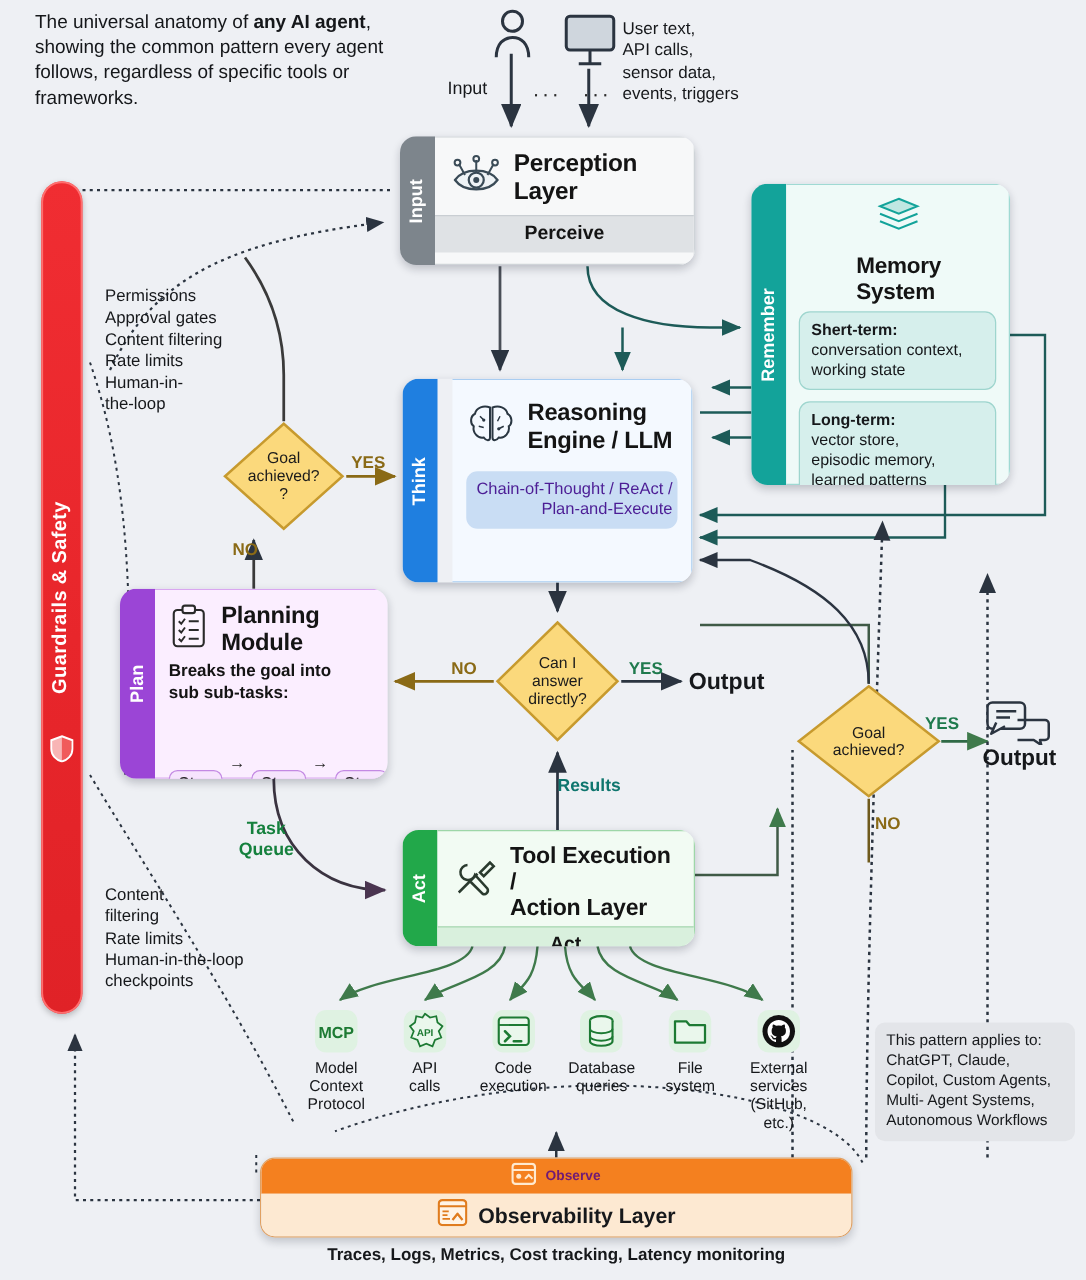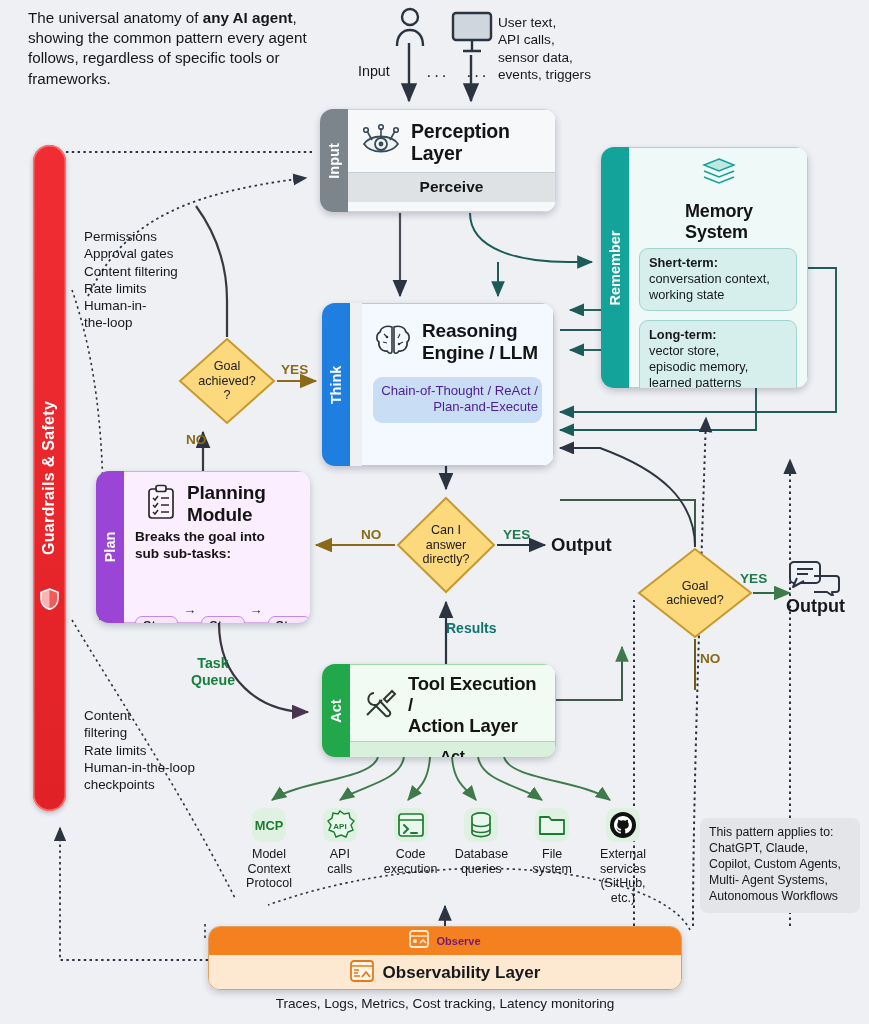--- a/index.html
+++ b/index.html
@@ -73,21 +73,21 @@
   #reasoning .mod-head{padding:16px 10px 8px 12px;}
   #reasoning .mod-title{font-size:19px;}
   #reasoning .pill{
     margin:6px 11px 11px;background:#c9ddf4;border-radius:9px;text-align:right;
     padding:6px 4px 7px;font-size:13.2px;line-height:1.22;color:#4c1d95;}
 
   
   #planning{left:96px;top:471px;width:214px;height:152px;}
   #planning .mod-tab{background:#9b45d6;}
   #planning .mod-body{background:#fbeeff;border:1px solid #d9a7f0;border-left:none;}
-  #planning .mod-head{padding:10px 8px 4px 21px;}
+  #planning .mod-head{padding:10px 8px 4px 11px;}
   #planning .mod-title{font-size:19px;}
   #planning .plan-desc{font-size:13.6px;line-height:1.22;padding:0 10px 6px 11px;font-weight:bold;}
   #planning .steps{display:flex;align-items:center;gap:5px;padding:0 8px 10px 11px;}
   #planning .step{
     background:#f6e4fd;border:1px solid #c389e3;border-radius:7px;
     padding:2px 7px 3px;font-size:12.6px;font-weight:bold;color:#1a1a1a;margin-top:48px;}
   #planning .arrowglyph{font-size:13px;color:#2a2a2a;}
 
   
   #toolexec{left:322px;top:664px;width:234px;height:93px;}
@@ -140,21 +140,21 @@
     left:700px;top:818px;width:160px;background:#e3e5e9;border-radius:8px;
     padding:7px 8px 8px 9px;font-size:12.3px;line-height:1.3;color:#16181b;}
 
   
   #observe{left:208px;top:926px;width:474px;height:64px;border-radius:12px;overflow:hidden;
     box-shadow:0 3px 7px rgba(20,25,40,.2);border:1px solid #e0a062;}
   #observe .ob-top{background:#f4801f;height:28px;display:flex;align-items:center;justify-content:center;gap:7px;}
   #observe .ob-top .t{color:#701a75;font-weight:bold;font-size:11px;}
   #observe .ob-bot{background:#fde9d2;height:35px;display:flex;align-items:center;justify-content:center;gap:9px;}
   #observe .ob-bot .t{color:#16181b;font-weight:bold;font-size:17px;}
-  #obsub{left:208px;top:996px;width:474px;text-align:center;font-size:13.6px;font-weight:normal;color:#16181b;}
+  #obsub{left:208px;top:996px;width:474px;text-align:center;font-size:13.6px;font-weight:bold;color:#16181b;}
 </style>
 </head>
 <body>
 
 <div id="stage">
 
   <svg class="wires" viewBox="0 0 869 1024">
     <defs>
       <marker id="ar-dark" markerWidth="9" markerHeight="9" refX="7.4" refY="3.4" orient="auto">
         <path d="M0,0 L8,3.4 L0,6.8 z" fill="#2b3440"></path>

